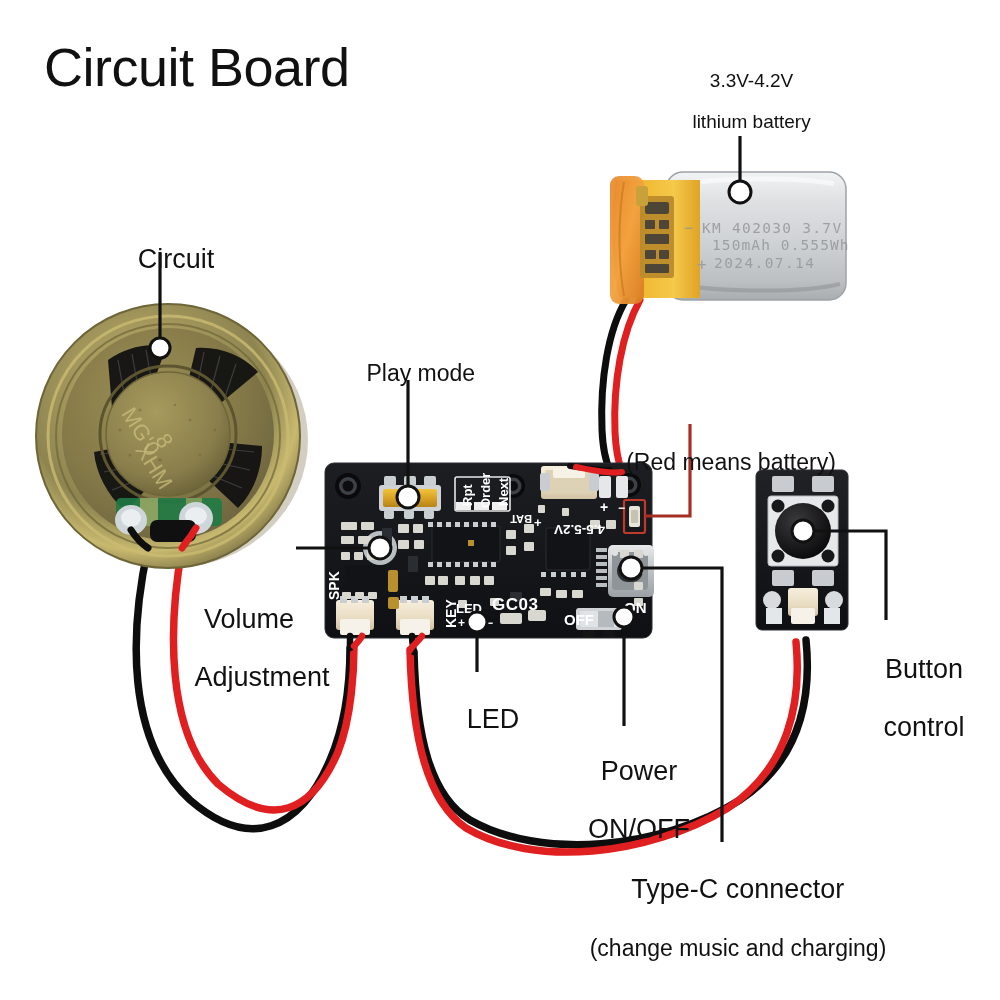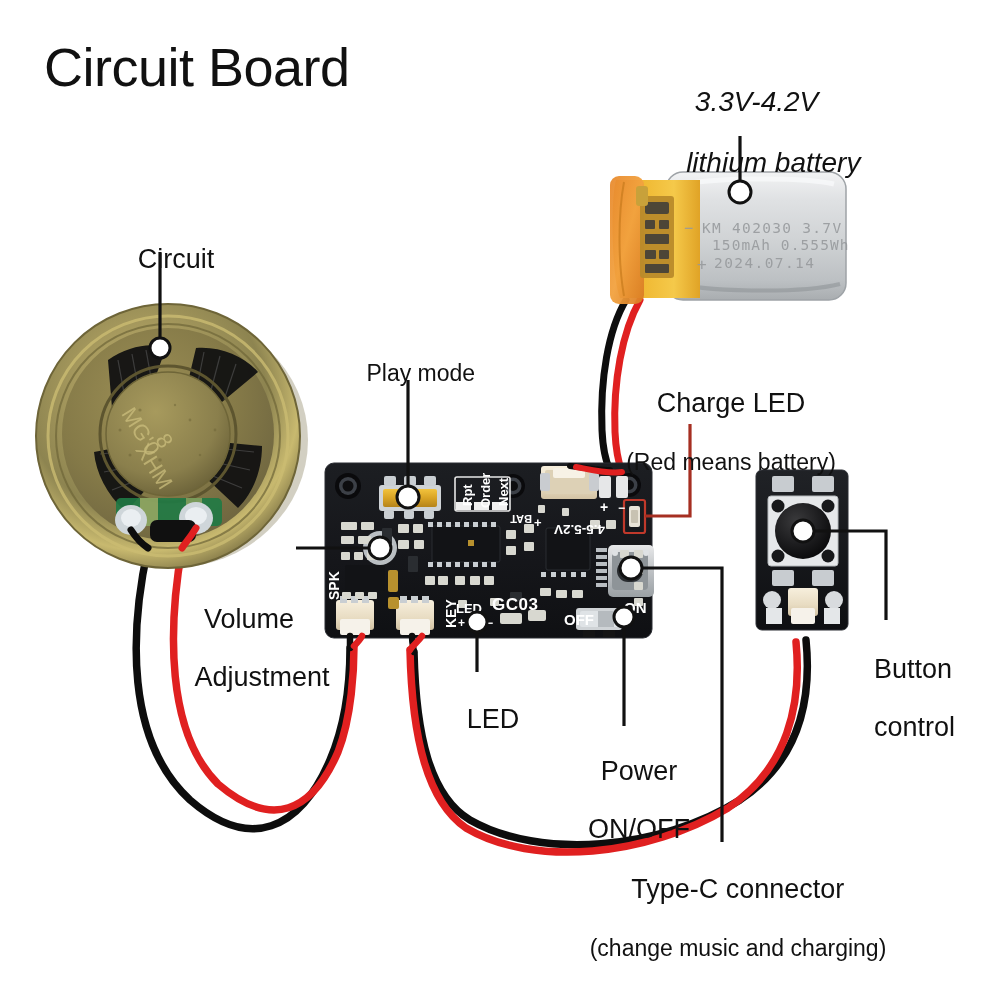--- a/index.html
+++ b/index.html
@@ -444,55 +444,55 @@
       <circle cx="160" cy="348" r="10"></circle>
       <circle cx="408" cy="497" r="11"></circle>
       <circle cx="380" cy="548" r="11"></circle>
       <circle cx="477" cy="622" r="10"></circle>
       <circle cx="624" cy="617" r="10"></circle>
       <circle cx="631" cy="568" r="11"></circle>
       <circle cx="803" cy="531" r="11"></circle>
     </g>
   </svg>
 
-  <div class="lbl" style="left:655px;top:57px;width:172px;font-size:28px;font-style:italic;">
+  <div class="lbl" style="left:655px;top:50px;width:172px;font-size:19px;">
     <span>3.3V-4.2V</span><br>
     <span>lithium battery</span>
   </div>
 
   <div class="lbl" style="left:80px;top:216px;width:162px;font-size:27px;">
     <span>Circuit</span>
   </div>
 
   <div class="lbl" style="left:318px;top:336px;width:180px;font-size:23px;">
     <span>Play mode</span>
   </div>
 
   <div class="lbl" style="left:166px;top:576px;width:136px;font-size:27px;">
     <span>Volume</span><br>
     <span>Adjustment</span>
   </div>
 
   <div class="lbl" style="left:572px;top:360px;width:288px;font-size:27px;">
-    <span>Charge LED</span><br>
+    <br>
     <span style="font-size:23px;">(Red means battery)</span>
   </div>
 
   <div class="lbl" style="left:432px;top:676px;width:92px;font-size:27px;">
     <span>LED</span>
   </div>
 
   <div class="lbl" style="left:556px;top:728px;width:136px;font-size:27px;">
     <span>Power</span><br>
     <span>ON/OFF</span>
   </div>
 
   <div class="lbl" style="left:558px;top:846px;width:330px;font-size:27px;">
     <span>Type-C connector</span><br>
     <span style="font-size:23px;text-align:right;">(change music and charging)</span>
   </div>
 
-  <div class="lbl" style="left:844px;top:626px;width:130px;font-size:27px;text-align:left;">
+  <div class="lbl" style="left:844px;top:626px;width:130px;font-size:27px;text-align:center;">
     <span>Button</span><br>
     <span>control</span>
   </div>
 
 </div>
 
 </body></html>

